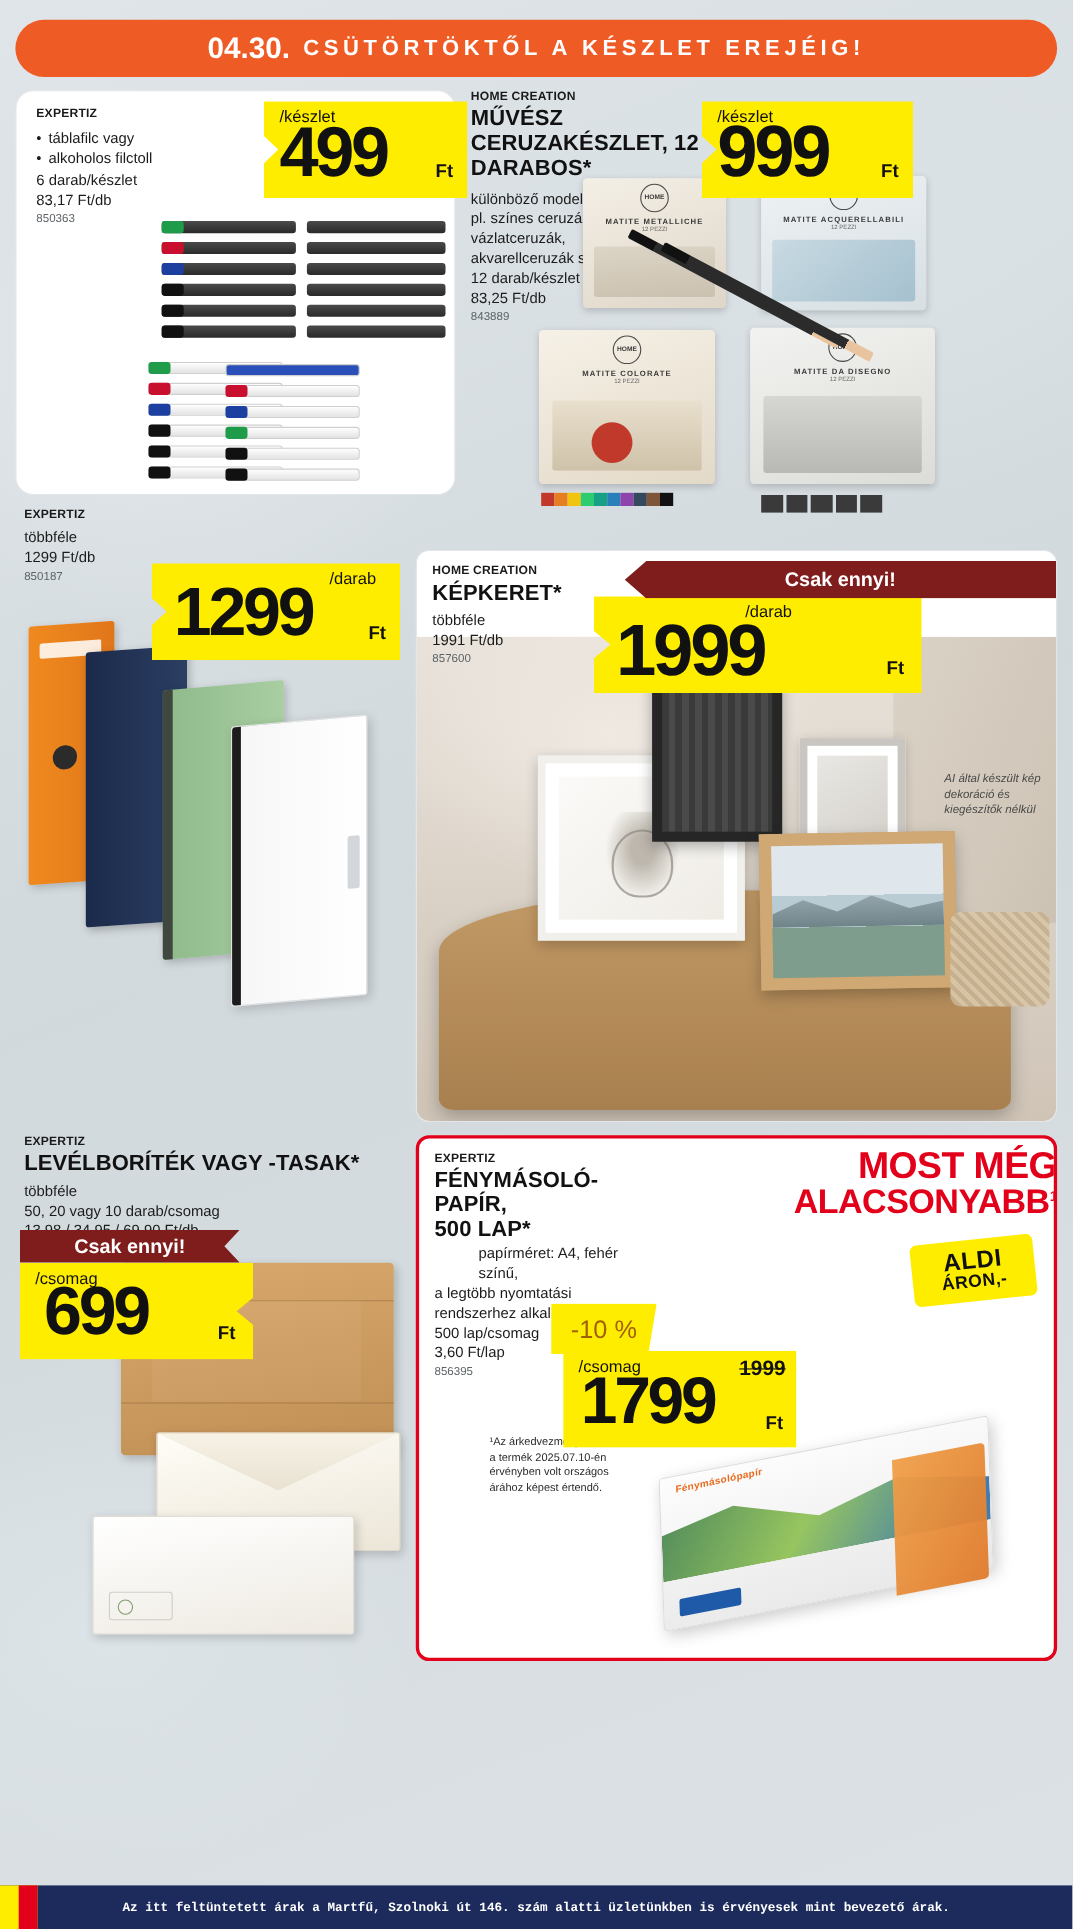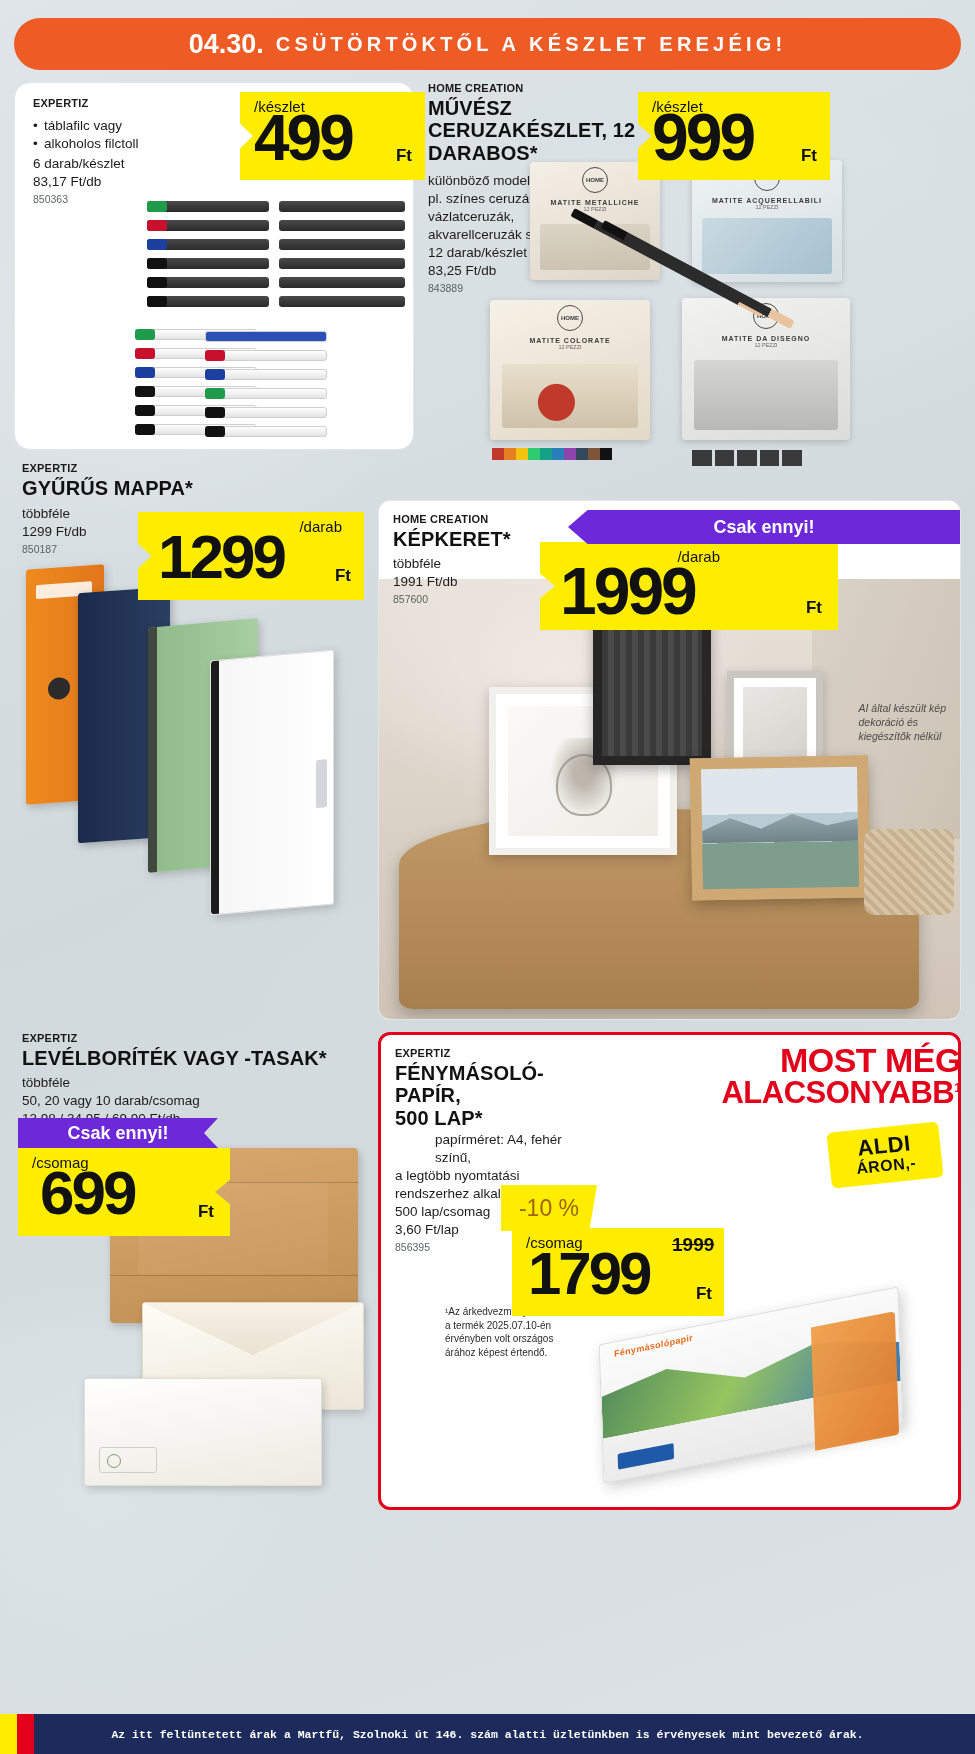--- a/index.html
+++ b/index.html
@@ -124,21 +124,21 @@
   .aldi-badge .a2 { font-size: 16px; font-weight: bold; color:#111; line-height:1.1; letter-spacing:.5px;}
   .disc-badge {
     position:absolute; left: 498px; top: 152px; width: 92px; height: 46px;
     background:#ffed00; display:flex;align-items:center;justify-content:center;
     font-size: 23px; font-weight: normal; color:#a16207;
     clip-path: polygon(0 0, 100% 0, 92% 100%, 0% 100%);
     left: 500px;
   }
 
   .csak-ennyi {
-    position: absolute; background: #6d28d9; color: #fff;
+    position: absolute; background: #7f1d1d; color: #fff;
     font-size: 18px; font-weight: bold;
     display: flex; align-items: center; justify-content: center;
     z-index: 10;
   }
 
   
   .footer {
     position: absolute; left: 0; bottom: 0; width: 975px; height: 40px; background: #1d2b5c;
     display:flex; align-items:center; justify-content:center;font-family:Liberation Mono, monospace;
   }
@@ -296,21 +296,20 @@
   </div>
 
   <div class="tag" style="left:638px; top:92px; width:192px; height:88px; clip-path: polygon(0 0, 100% 0, 100% 100%, 0 100%, 0 64%, 7% 50%, 0 36%);">
     <span class="unit">/készlet</span>
     <span class="num" style="position:absolute; left:14px; top:16px; font-size:66px;">999</span>
     <span class="ft" style="position:absolute; right:13px; bottom:14px;">Ft</span>
   </div>
 
   <div class="blk-mappa">
     <div class="brand">EXPERTIZ</div>
-    <div class="ptitle" style="margin-top:3px;">GYŰRŰS MAPPA*</div>
     <div class="pdesc" style="margin-top:6px;">többféle</div>
     <div class="pdesc">1299 Ft/db</div>
     <div class="pcode">850187</div>
   </div>
 
   <div style="position:absolute;left:18px;top:555px;width:360px;height:350px;">
 
     <div style="position:absolute;left:8px;top:12px;width:78px;height:235px;background:linear-gradient(90deg,#f08a1e,#e0761a);border-radius:3px;transform:skewY(-4deg);box-shadow:2px 3px 8px rgba(0,0,0,.2);">
       <div style="position:absolute;left:22px;top:110px;width:22px;height:22px;border-radius:50%;background:#2b2b2b;"></div>
       <div style="position:absolute;left:10px;top:16px;width:56px;height:14px;background:#fff;opacity:.85;border-radius:2px;"></div>

